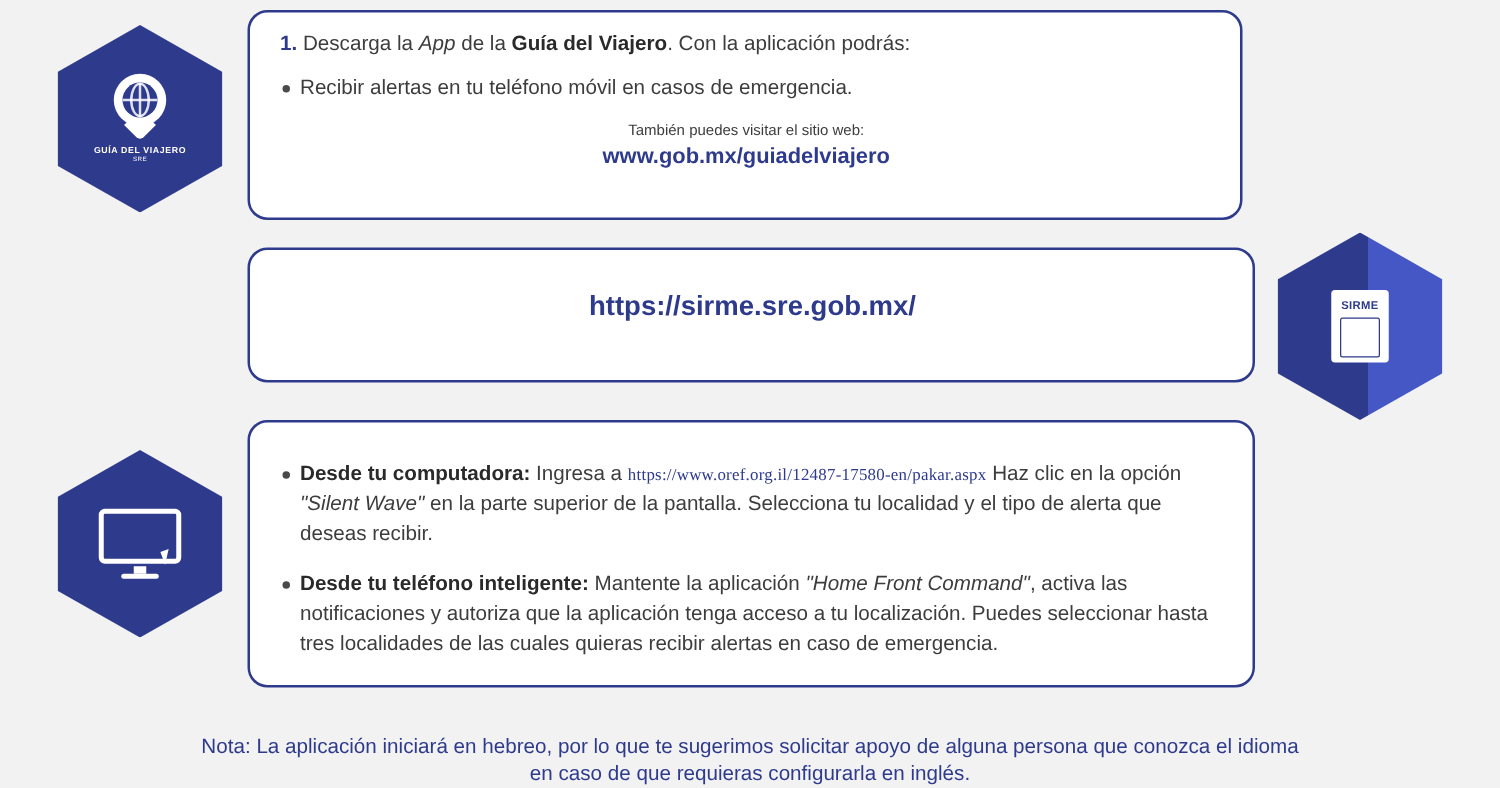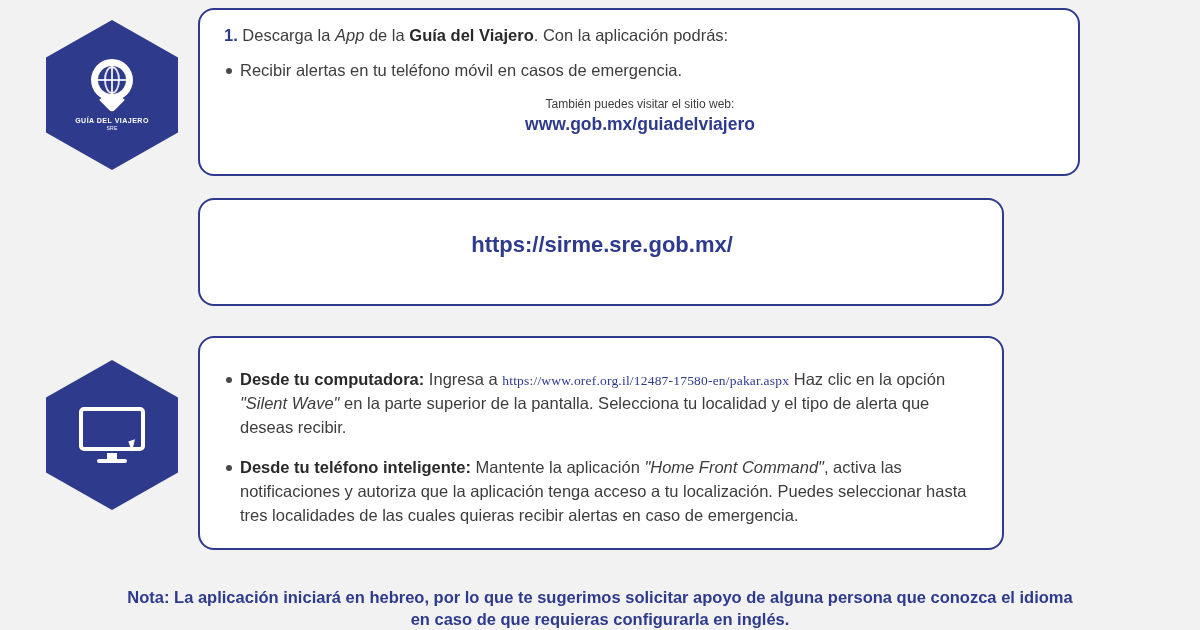--- a/index.html
+++ b/index.html
@@ -178,21 +178,21 @@
 
   
   .card {
     position: absolute;
     background: #ffffff;
     border: 2px solid #2e3a8c;
     border-radius: 16px;
     box-sizing: border-box;
     padding: 14px 22px 14px 24px;
   }
-  #card-1 { left: 198px; top: 8px;  width: 882px; height: 168px; }
+  #card-1 { left: 198px; top: 8px;  width: 796px; height: 168px; }
   #card-2 { left: 198px; top: 198px; width: 806px; height: 108px; }
   #card-3 { left: 198px; top: 336px; width: 806px; height: 214px; }
 
   .line {
     font-size: 16.5px;
     line-height: 1.42;
     color: #3d3d3d;
   }
   .step-num {
     font-weight: bold;
@@ -261,21 +261,21 @@
   }
 
   
   .footer-note {
     position: absolute;
     left: 0;
     top: 586px;
     width: 1200px;
     text-align: center;
     color: #2e3a8c;
-    font-weight: bold;
+    font-weight: normal;
     font-size: 16.5px;
     line-height: 1.35;
   }
 </style>
 </head>
 <body>
 
 <div class="canvas">
 
   <div class="hex" id="hex-guia">
@@ -283,20 +283,26 @@
       <div class="pin-tip"></div>
       <div class="pin-body"></div>
       <div class="globe">
           <div class="globe-ellipse"></div>
         </div>
     </div>
     <div class="hex-label">GUÍA DEL VIAJERO</div>
     <div class="hex-sub">SRE</div>
   </div>
 
+  <div class="hex light-split" id="hex-sirme">
+    <div class="doc">
+      <div class="doc-title">SIRME</div>
+      <div class="doc-box"></div>
+    </div>
+  </div>
 
   <div class="hex" id="hex-pc">
     <div class="monitor">
       <div class="screen"></div>
       <div class="stand"></div>
       <div class="base"></div>
       <div class="cursor"></div>
     </div>
   </div>
 

